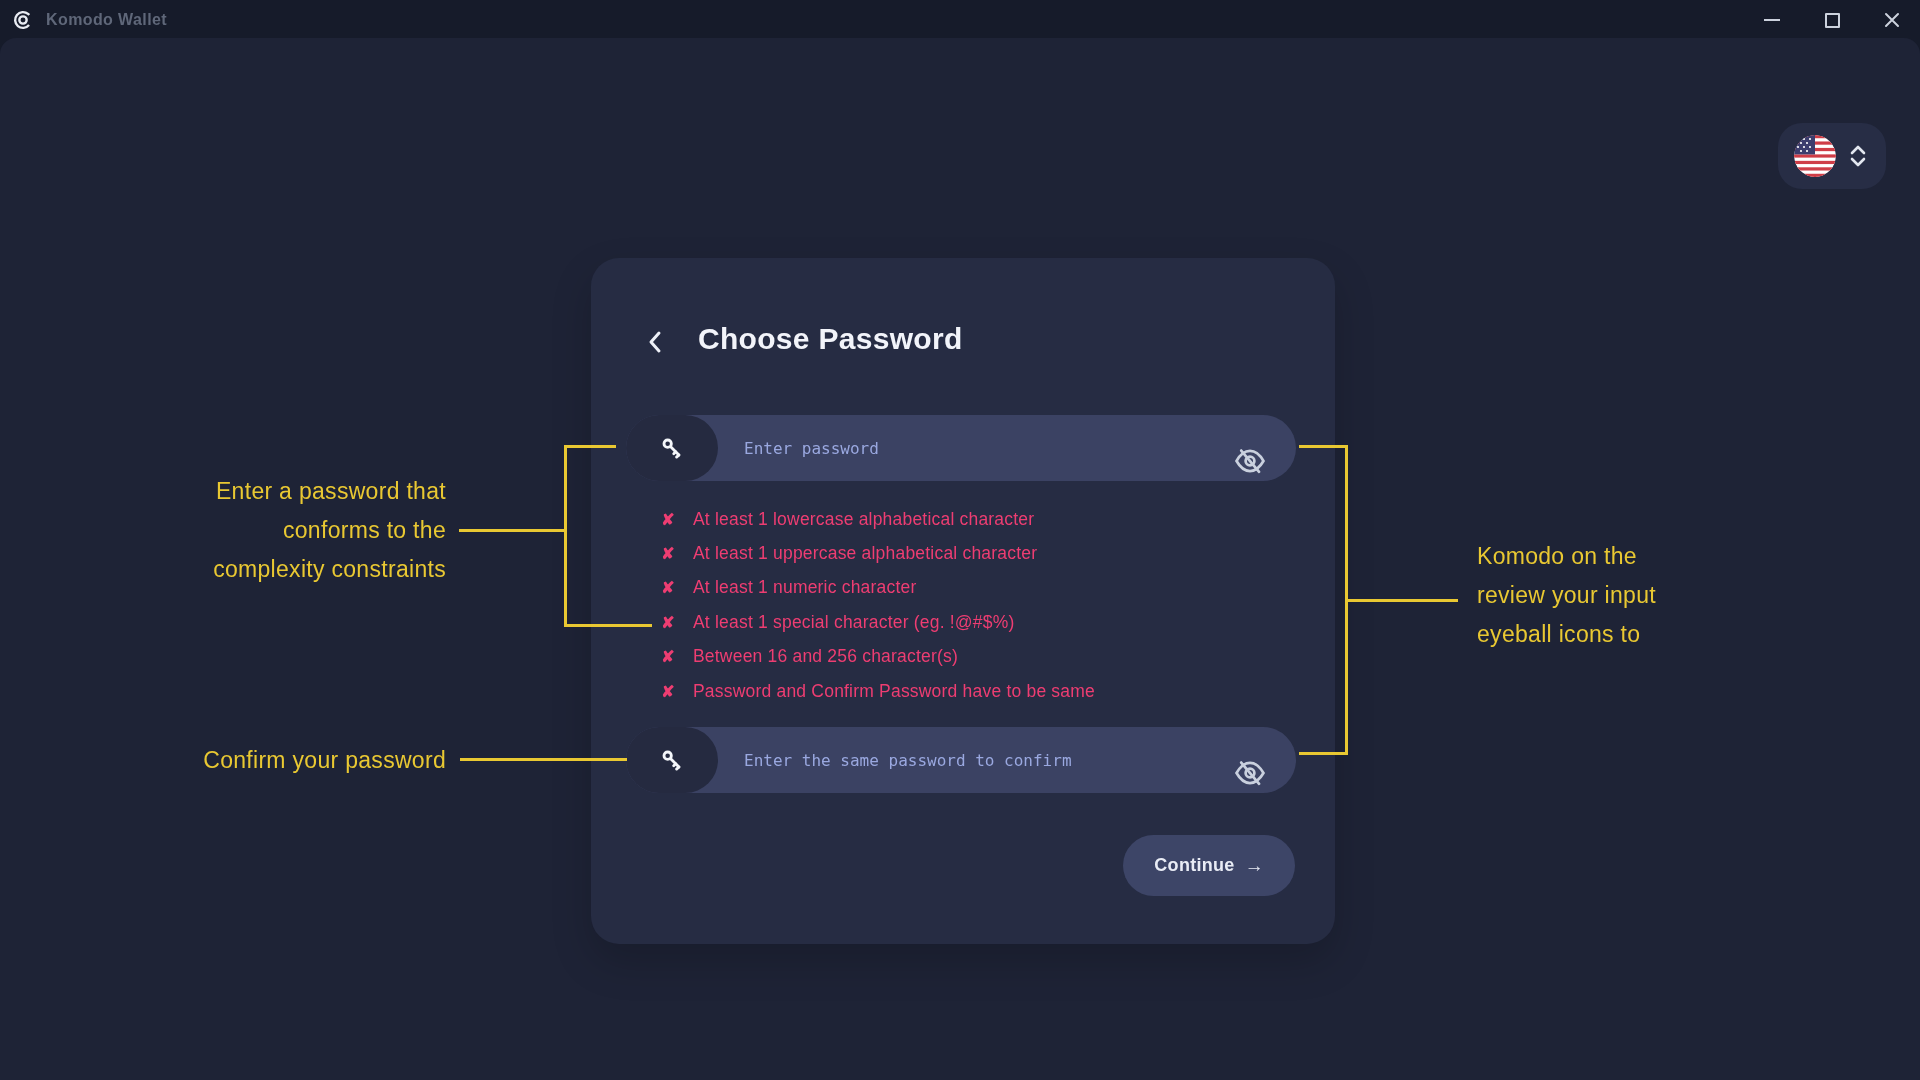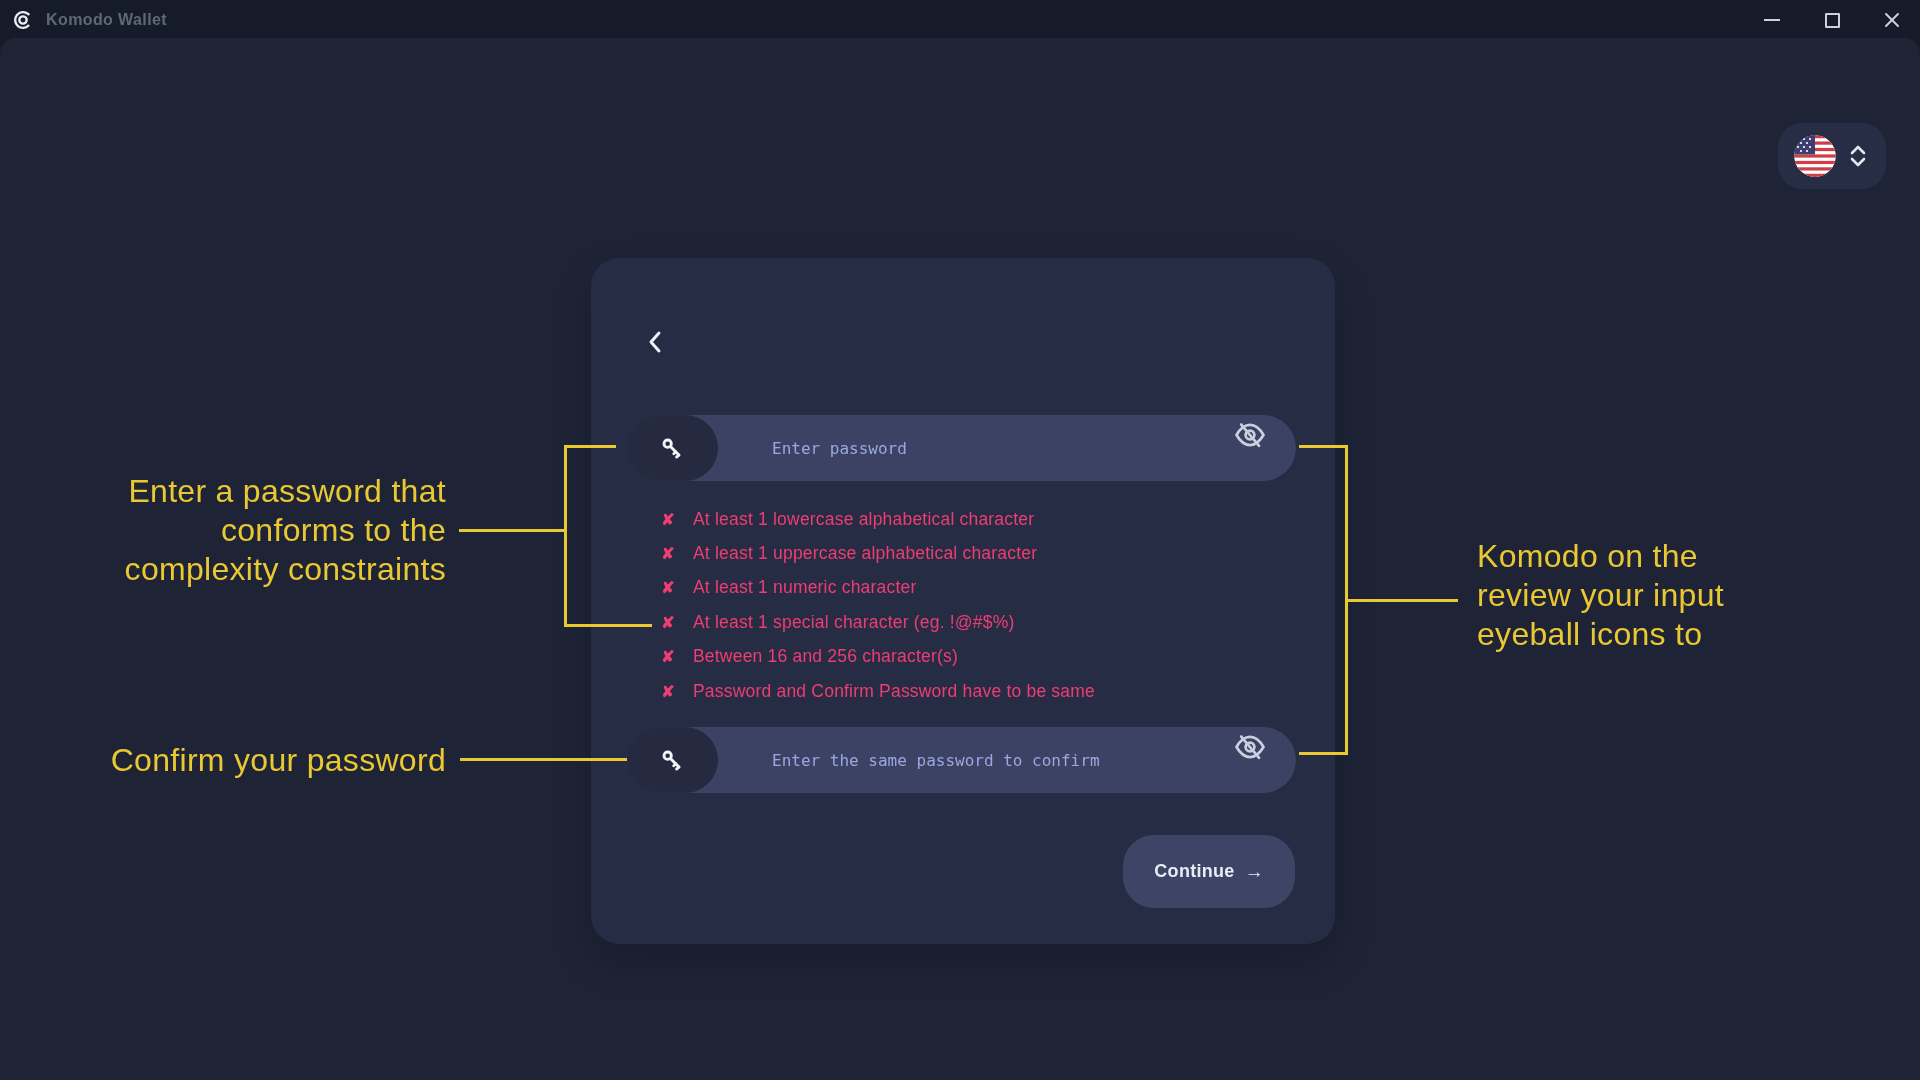--- a/index.html
+++ b/index.html
@@ -55,21 +55,21 @@
     background: transparent; border: none; cursor: pointer;
     display: flex; align-items: center; justify-content: center;
   }
   .card-title {
     position: absolute; left: 107px; top: 64px;
     font-size: 30px; font-weight: 700; color: #f2f4fa; letter-spacing: 0.3px;
   }
   .field {
     position: absolute; left: 35px; width: 670px; height: 66px;
     background: #3b4263; border-radius: 33px;
-    display: flex; align-items: flex-start; gap: 28px;
+    display: flex; align-items: flex-end;
   }
   .field-1 { top: 157px; }
   .field-2 { top: 469px; }
   .key-pill {
     width: 92px; height: 66px; border-radius: 33px; flex: none;
     background: #252a40; display: flex; align-items: center; justify-content: center;
   }
   .pw-input {
     flex: 1; height: 100%; background: transparent; border: none; outline: none;
     padding-left: 26px; color: #cdd6f5;
@@ -85,31 +85,31 @@
     position: absolute; left: 64px; top: 244px; width: 620px;
     display: flex; flex-direction: column;
   }
   .req-row { height: 34.4px; display: flex; align-items: center; }
   .req-x {
     width: 26px; flex: none; text-align: center;
     color: #ee3d72; font-size: 16px; font-weight: 700;
   }
   .req-text { color: #ee3d72; font-size: 17.5px; padding-left: 12px; letter-spacing: 0.2px; }
   .continue-btn {
-    position: absolute; left: 532px; top: 577px; width: 172px; height: 73px;
+    position: absolute; left: 532px; top: 577px; width: 172px; height: 61px;
     background: #3d4567; border: none; border-radius: 31px; cursor: pointer;
     display: flex; align-items: center; justify-content: center; gap: 10px;
     color: #e9ecf5; font-family: "Liberation Sans", sans-serif;
   }
   .continue-label { font-size: 18px; font-weight: 600; letter-spacing: 0.3px; }
   .continue-arrow { font-size: 19px; line-height: 1; }
   
   .ann-line { position: absolute; background: #e9c832; }
   .ann-text {
-    position: absolute; color: #e9c832; font-size: 32px; line-height: 39px;
+    position: absolute; color: #e9c832; font-size: 23px; line-height: 39px;
     letter-spacing: 0.3px; font-weight: 400;
   }
   .ann-right-align { text-align: right; }
   
   .note-password  { left: 40px;  top: 434px; width: 406px; }
   
   .note-confirm   { left: 40px;  top: 703px; width: 406px; }
   
   .note-eyeball   { left: 1477px; top: 499px; width: 360px; }
 </style>
@@ -183,20 +183,21 @@
       </svg>
     </button>
 
     <div class="card">
 
       <button class="back-btn">
         <svg width="20" height="24" viewBox="0 0 20 24">
           <path d="M14 3 L6 12 L14 21" fill="none" stroke="#eef1f8" stroke-width="3" stroke-linecap="round" stroke-linejoin="round"></path>
         </svg>
       </button>
+      <div class="card-title">Choose Password</div>
 
       <div class="field field-1">
         <span class="key-pill">
           <svg width="26" height="26" viewBox="0 0 24 24">
             <g stroke="#f4f6fa" stroke-width="2.6" stroke-linecap="round" fill="none">
               <circle cx="8" cy="8" r="3.4"></circle>
               <path d="M10.8 10.8 L18.4 18.4"></path>
               <path d="M18.4 18.4 L16.2 20.4"></path>
               <path d="M15.4 15.4 L13.6 17.2"></path>
             </g>

